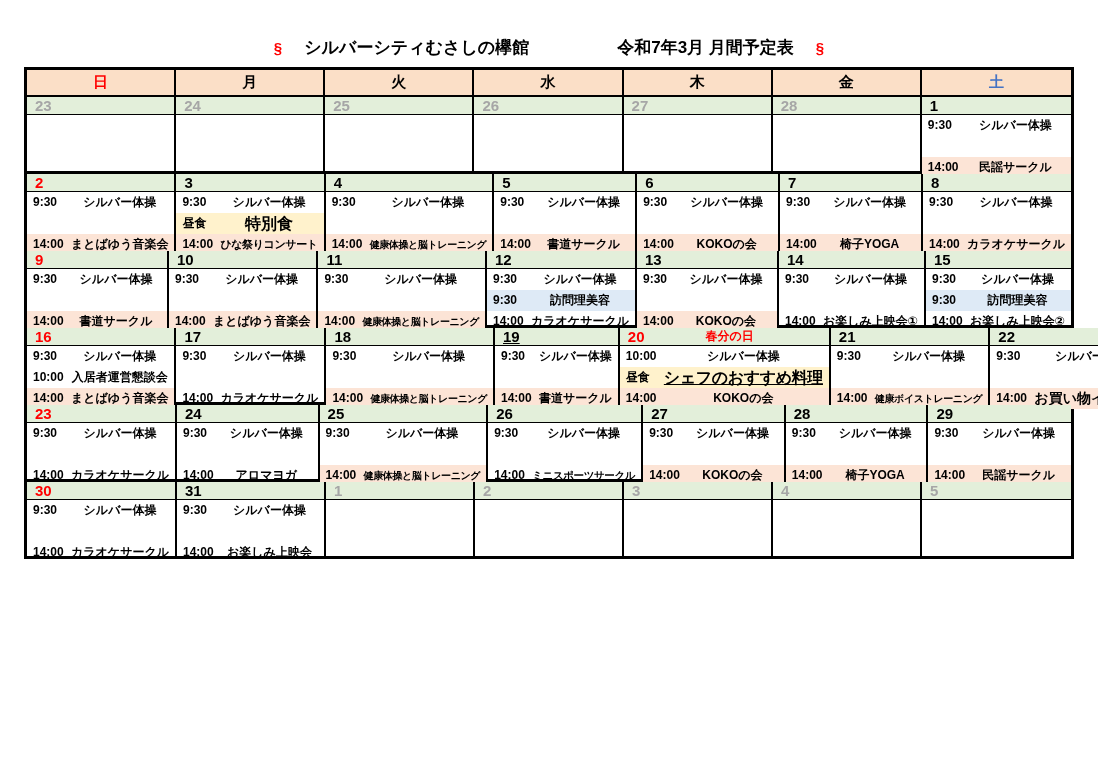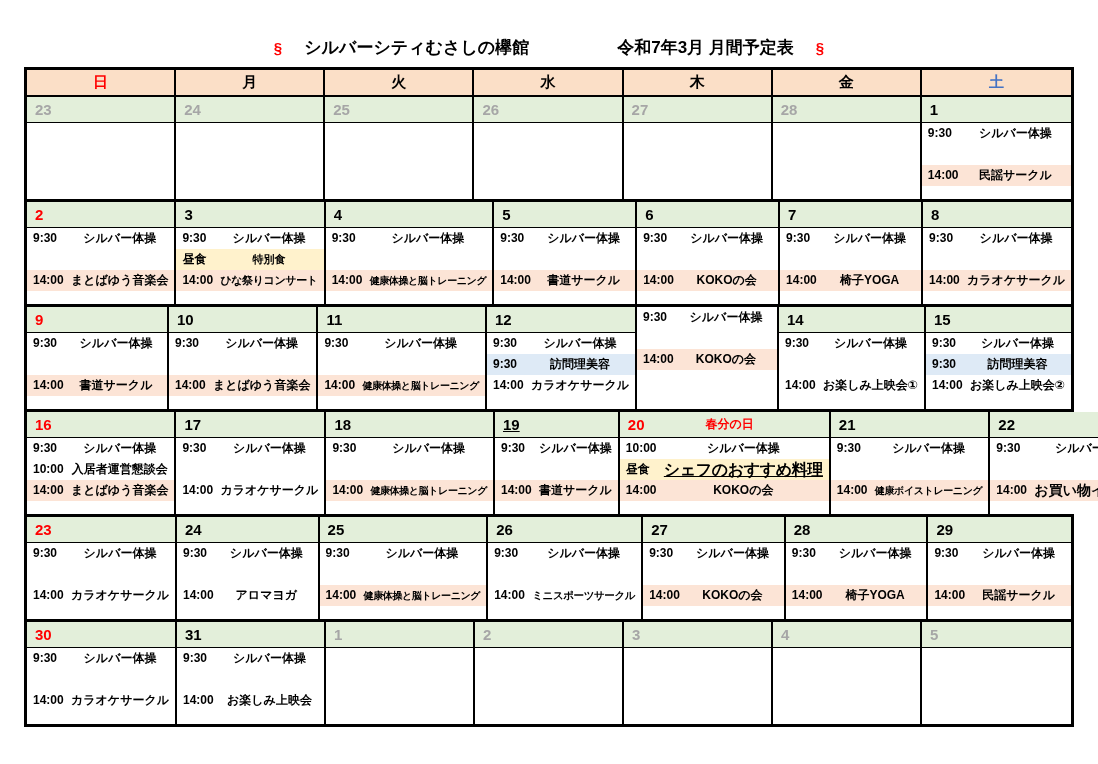--- a/index.html
+++ b/index.html
@@ -21,21 +21,21 @@
   .wd-cell { display:flex; align-items:center; justify-content:center;
     font-size:15px; border-right:2px solid #000; }
   .wd-cell:last-child { border-right:none; }
   .wd-red { color:#FF0000; }
   .wd-blue { color:#4472C4; }
 
   .week-row { display:grid; grid-template-columns:repeat(7,1fr);
     border-bottom:3px solid #000; }
   .week-row:last-child { border-bottom:none; }
 
-  .day-cell { height:102px; border-right:2px solid #000;
+  .day-cell { height:74px; border-right:2px solid #000;
     display:flex; flex-direction:column; background:#fff; }
   .day-cell:last-child { border-right:none; }
 
   .date-band { height:26px; background:#E3EFDA; border-bottom:1.5px solid #000;
     display:flex; align-items:center; padding-left:8px; font-size:15px; }
   .date-sunday .date-num, .date-holiday .date-num { color:#FF0000; }
   .date-adjacent .date-num { color:#A6A6A6; }
   .holiday-label { color:#FF0000; font-size:12px; flex:1; text-align:center; padding-right:14px; }
 
   .slots { flex:1; display:flex; flex-direction:column; }
@@ -166,21 +166,21 @@
           <div class="date-band">
             <div class="date-num" style="display: inline;">3</div>
           </div>
           <div class="slots">
             <div class="slot">
               <div class="time">9:30</div>
               <div class="name" style="font-size: 12px;">シルバー体操</div>
             </div>
             <div class="slot bg-yellow">
               <div class="time">昼食</div>
-              <div class="name" style="font-size: 11px;">特別食</div>
+              <div class="name" style="font-size: 16px;">特別食</div>
             </div>
             <div class="slot bg-peach">
               <div class="time">14:00</div>
               <div class="name" style="font-size: 11px; letter-spacing: -0.4px;">ひな祭りコンサート</div>
             </div>
           </div>
         </div>
         <div class="day-cell date-normal">
           <div class="date-band">
             <div class="date-num" style="display: inline;">4</div>
@@ -324,20 +324,23 @@
               <div class="time">9:30</div>
               <div class="name" style="font-size: 12px;">訪問理美容</div>
             </div>
             <div class="slot">
               <div class="time">14:00</div>
               <div class="name" style="font-size: 12px;">カラオケサークル</div>
             </div>
           </div>
         </div>
         <div class="day-cell date-normal">
+          <div class="date-band">
+            <div class="date-num" style="display: inline;">13</div>
+          </div>
           <div class="slots">
             <div class="slot">
               <div class="time">9:30</div>
               <div class="name" style="font-size: 12px;">シルバー体操</div>
             </div>
             <div class="slot"></div>
             <div class="slot bg-peach">
               <div class="time">14:00</div>
               <div class="name" style="font-size: 12px;">KOKOの会</div>
             </div>

